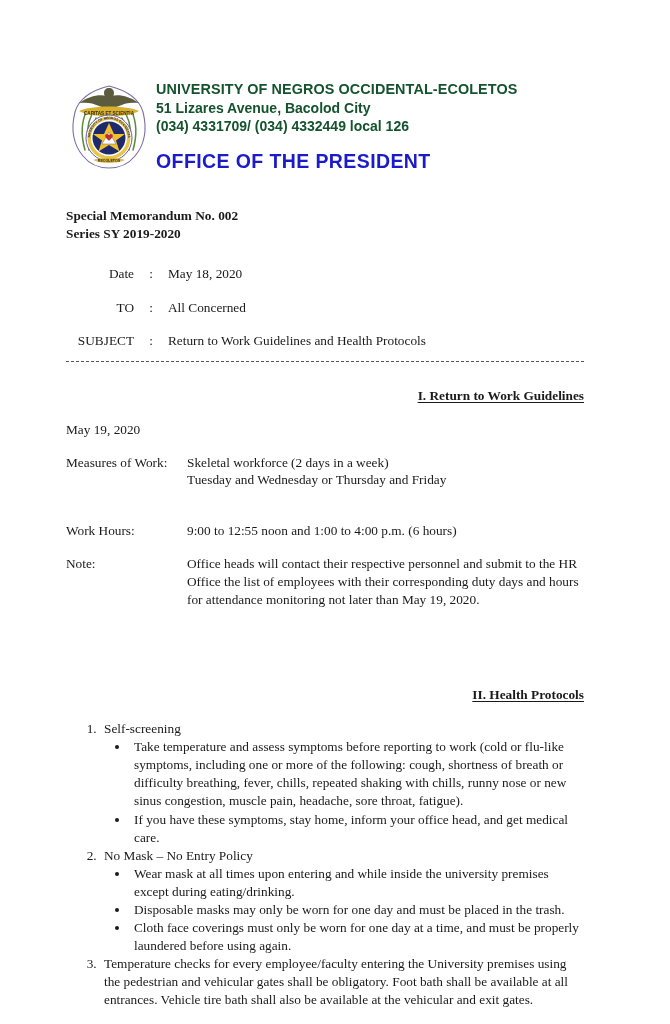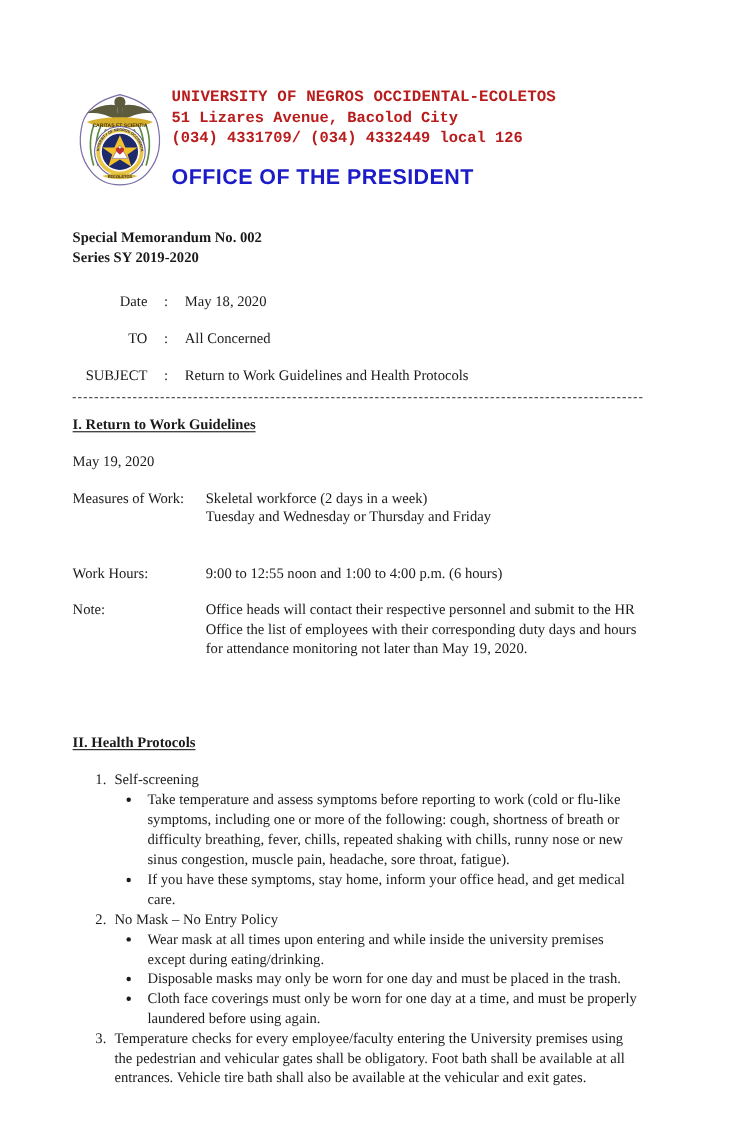--- a/index.html
+++ b/index.html
@@ -34,22 +34,22 @@
     left: 63px; top: 4px;
     width: 92px; height: 94px;
   }
   .seal svg { display: block; width: 92px; height: 94px; }
 
   .lh-text {
     position: absolute;
     left: 156px; top: 6px;
   }
   .lh-line {
-    color: #b91c1c;
-    font-family: Liberation Mono, monospace;
+    color: #14532d;
+    font-family: Liberation Sans, sans-serif;
     font-weight: bold;
     line-height: 1.30;
     white-space: nowrap;
   }
   .lh-line.l1 { font-size: 14.4px; letter-spacing: 0.1px; }
   .lh-line.l2 { font-size: 14.0px; }
   .lh-line.l3 { font-size: 14.0px; }
   .office-title {
     position: absolute;
     left: 156px; top: 76px;
@@ -105,23 +105,23 @@
 
   .intro {
     margin-top: 17px;
     text-align: left;
     text-indent: 44px;
     line-height: 1.38;
   }
   .intro b { font-weight: bold; }
 
   .section-head {
-    text-align: left;
+    text-align: right;
     font-weight: bold;
-    margin-top: 15px;
+    margin-top: 25px;
     margin-bottom: 16px;
   }
   .section-head span {
     text-decoration: underline;
     text-underline-offset: 2px;
   }
 
   .kv-row {
     display: flex;
     align-items: baseline;

